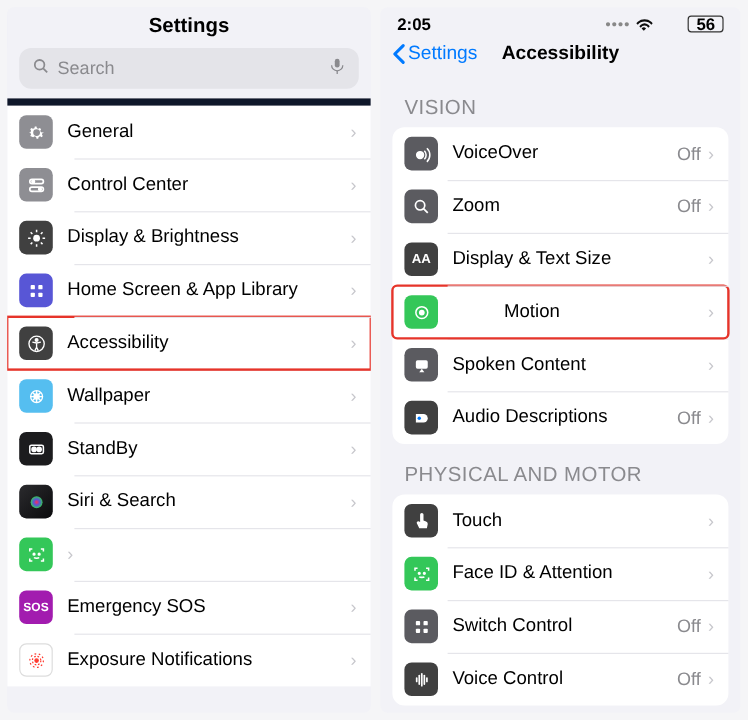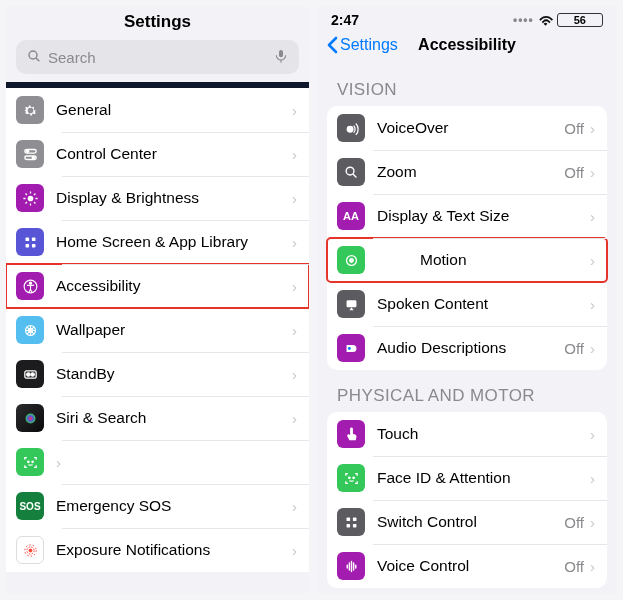--- a/index.html
+++ b/index.html
@@ -38,21 +38,21 @@
   display: flex;
   justify-content: space-between;
   align-items: center;
   padding: 6px 14px 2px;
   font-size: 14px;
   font-weight: 600;
 }
 .status-right { display: flex; align-items: center; gap: 4px; font-size: 12px;}
 .dots { letter-spacing: 1px; color:#888;}
 .wifi svg, .battery svg { display: block; }
-.batt { border:1px solid #333; border-radius:3px; padding:0 16px; font-size:11px; font-weight:700; line-height:12px;}
+.batt { border:1px solid #333; border-radius:3px; padding:0 6px; font-size:14px; font-weight:700; line-height:12px;margin-left:25px;}
 
 
 .navrow {
   display: flex;
   align-items: center;
   padding: 6px 10px 10px;
   position: relative;
 }
 .back {
   display: flex;
@@ -138,26 +138,26 @@
 
 .highlight {
   outline: 2px solid #e6342a;
   outline-offset: -1px;
   z-index: 1;
 }
 .highlight.rounded-row { border-radius: 4px; gap: 43px; }
 
 
 .bg-grey { background:#8e8e93; }
-.bg-blue { background:#a21caf; }
+.bg-blue { background:#404040; }
 .bg-indigo { background:#5856d6; }
 .bg-cyan { background:#55bef0; }
 .bg-black { background:#1c1c1e; }
 .bg-green { background:#34c759; }
-.bg-red { background:#15803d; color:#fff;}
+.bg-red { background:#a21caf; color:#fff;}
 .bg-white { background:#fff; border:1px solid #ddd; color:#ff3b30;}
 .bg-darkgrey { background:#5b5b60; }
 .bg-siri { background: linear-gradient(135deg,#2b2b2e,#0a0a0c); }
 
 
 .iconbox svg { width: 17px; height: 17px; }
 
 </style>
 </head>
 <body>
@@ -312,21 +312,21 @@
           </svg>
         </div>
       <span class="label">Exposure Notifications</span>
       <span class="chev">›</span>
     </div>
   </div>
 </div>
 
 <div class="phone phone2">
   <div class="statusbar">
-    <span>2:47</span>
+    <span>2:05</span>
     <span class="status-right">
       <span class="dots">••••</span>
       <span class="wifi">
           <svg width="15" height="12" viewBox="0 0 24 18" fill="#000">
             <path d="M12 18l3-3a4.2 4.2 0 00-6 0zM6 12l2-2a8 8 0 0110 0l2 2-2 2a5.7 5.7 0 00-10 0zM2 8l2-2a14 14 0 0118 0l2 2-2 2A11.3 11.3 0 004 10z" opacity=".95"></path>
           </svg>
         </span>
       <span class="batt">56</span>
     </span>
   </div>

